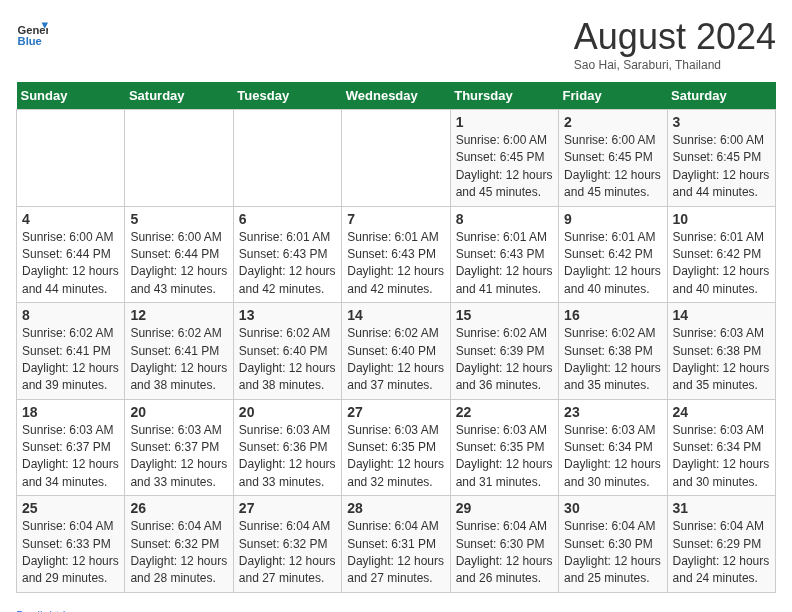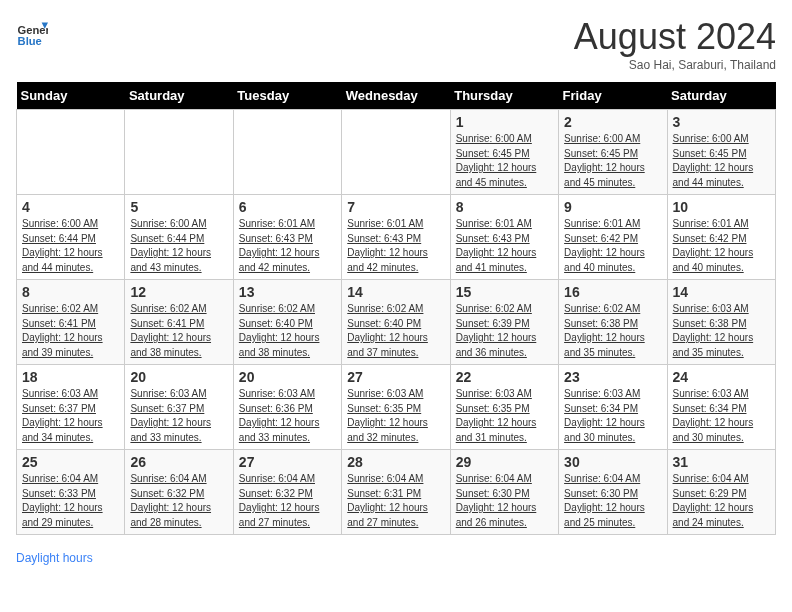--- a/index.html
+++ b/index.html
@@ -19,38 +19,38 @@
     .logo {
       display: flex;
       align-items: center;
       gap: 4px;
     }
     .logo-icon {
       width: 32px;
       height: 32px;
     }
     .title-block {
-      text-align: right;
+      text-align: left;
     }
     .main-title {
       font-size: 36px;
       font-weight: normal;
       color: #333;
     }
     .subtitle {
       font-size: 12px;
       color: #555;
     }
     table {
       width: 100%;
       border-collapse: collapse;
       font-size: 11px;
     }
     thead th {
-      background-color: #000000;
+      background-color: #15803d;
       color: #fff;
       padding: 6px 4px;
       text-align: left;
       font-size: 13px;
       font-weight: bold;
     }
     tbody td {
       border: 1px solid #ccc;
       padding: 4px 5px;
       vertical-align: top;
@@ -64,22 +64,21 @@
     .day-num {
       font-size: 14px;
       font-weight: bold;
       color: #333;
       display: block;
       margin-bottom: 2px;
     }
     .day-info {
       color: #333;
       line-height: 1.45;
-      font-size: 10px;
-      text-decoration: underline;
+      font-size: 12px;
     }
     .empty-cell {
       background: #fff !important;
     }
     .footer-note {
       margin-top: 16px;
       font-size: 12px;
       color: #3b82f6;
     }
   </style>

